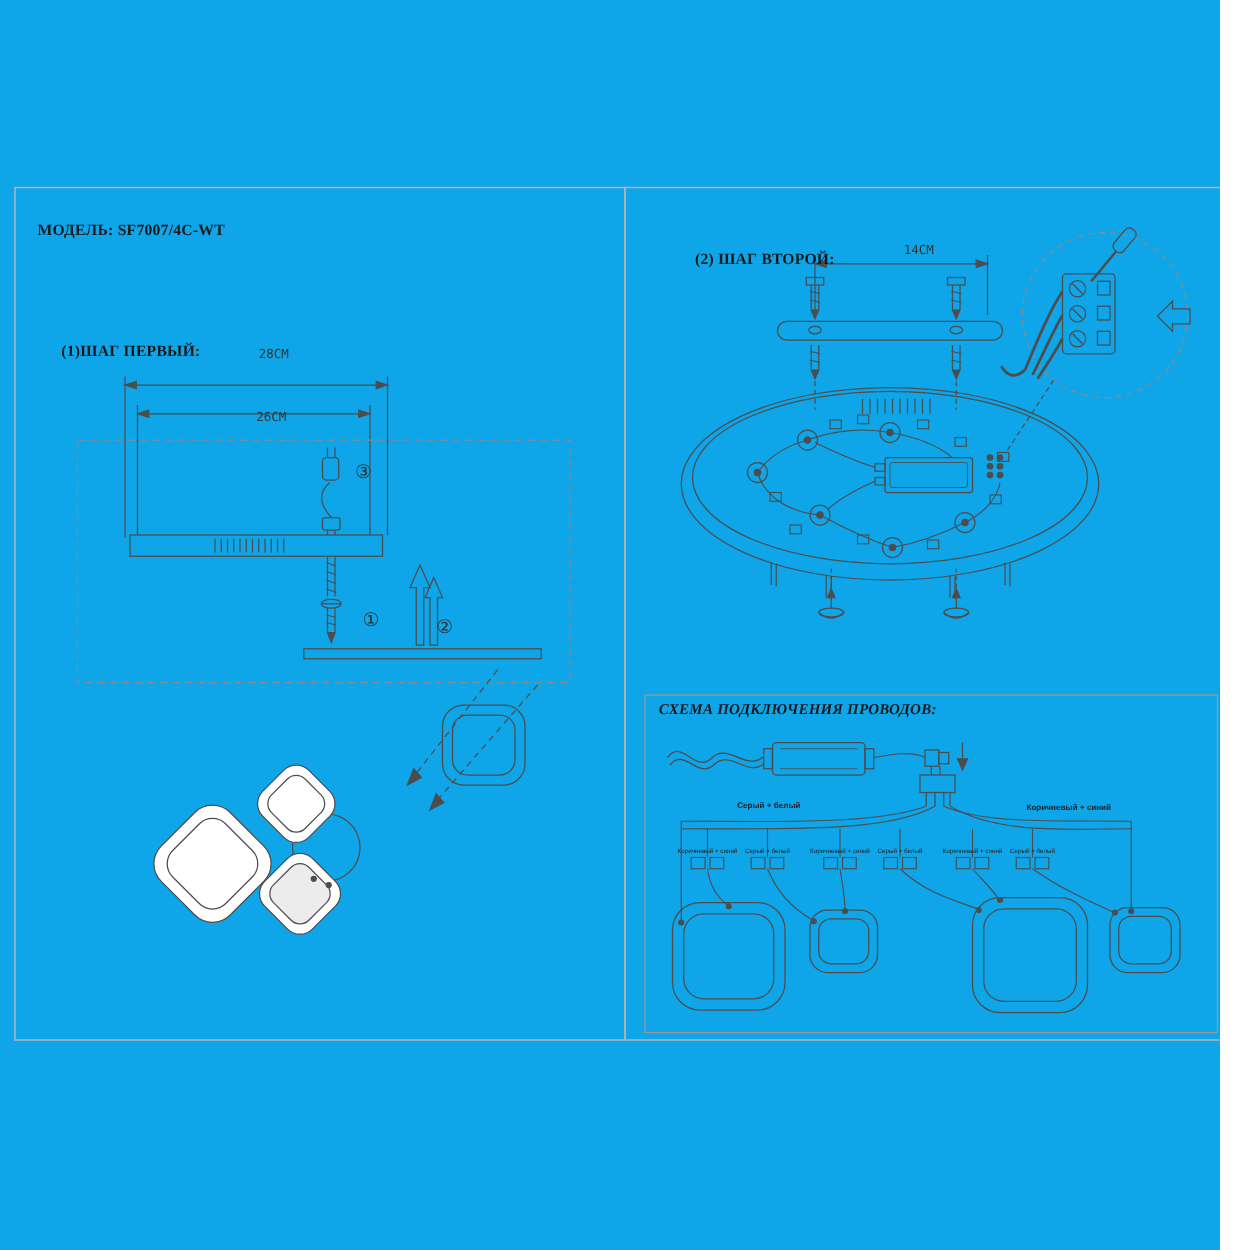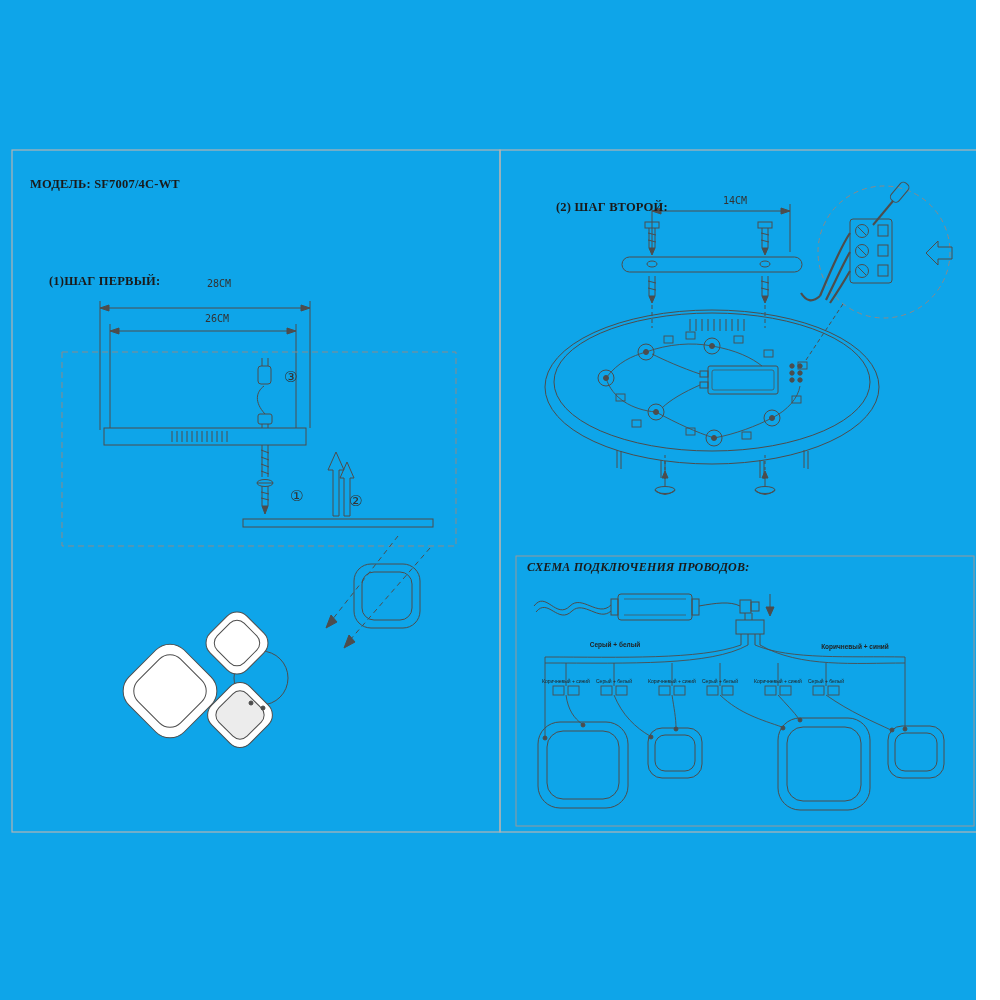--- a/index.html
+++ b/index.html
@@ -387,21 +387,21 @@
         <rect x="888" y="726" width="56" height="52" rx="14"></rect>
         <rect x="895" y="733" width="42" height="38" rx="10"></rect>
       </g>
     </g>
   </g>
 </svg>
 
 <div class="lbl title" style="left:30px;top:177px;">МОДЕЛЬ: SF7007/4C-WT</div>
 <div class="lbl title" style="left:30px;top:274px;margin-left:19px;">(1)ШАГ ПЕРВЫЙ:</div>
 <div class="lbl dim" style="left:179px;top:278px;width:52px;">28CM</div>
-<div class="lbl dim" style="left:177px;top:313px;width:52px;">26CM</div>
+<div class="lbl dim" style="left:177px;top:329px;width:52px;">26CM</div>
 <div class="lbl callout" style="left:284px;top:368px;">③</div>
 <div class="lbl callout" style="left:290px;top:487px;">①</div>
 <div class="lbl callout" style="left:349px;top:492px;">②</div>
 
 <div class="lbl title" style="left:518px;top:200px;margin-left:38px;">(2) ШАГ ВТОРОЙ:</div>
 <div class="lbl dim" style="left:695px;top:195px;width:52px;">14CM</div>
 <div class="lbl title" style="left:527px;top:560px;font-size:12px;font-style:italic;">СХЕМА ПОДКЛЮЧЕНИЯ ПРОВОДОВ:</div>
 
 <div class="lbl busLbl" style="left:570px;top:641px;width:90px;">Серый + белый</div>
 <div class="lbl busLbl" style="left:800px;top:643px;width:110px;">Коричневый + синий</div>

